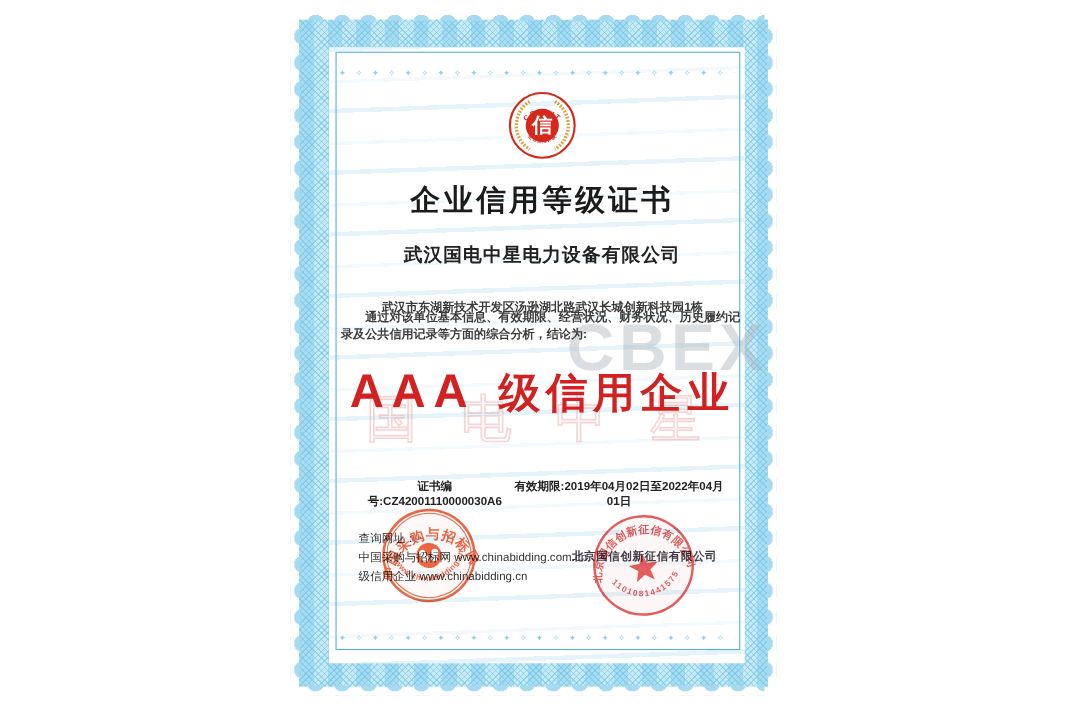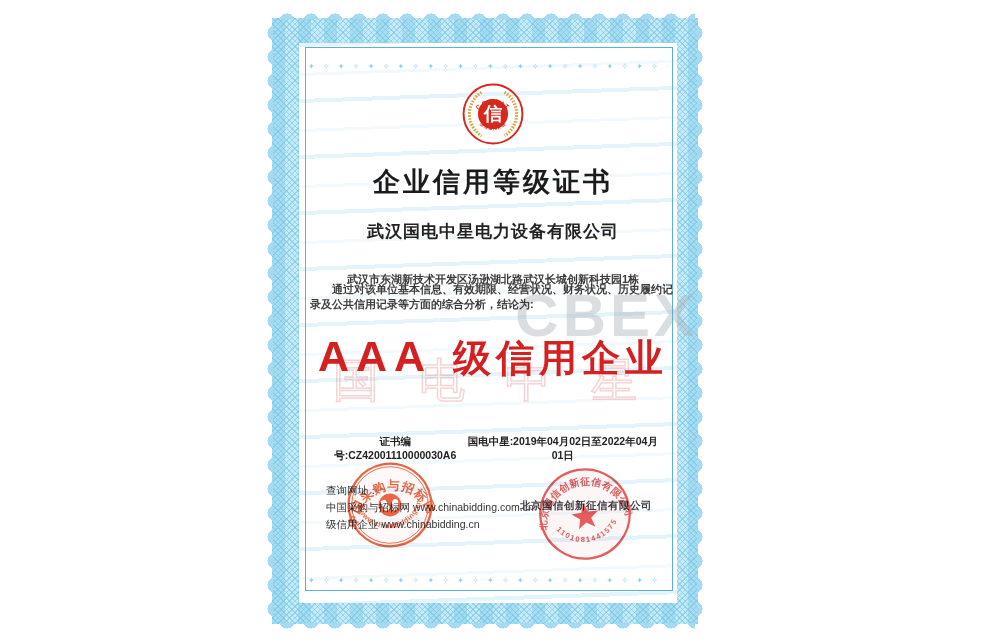--- a/index.html
+++ b/index.html
@@ -116,21 +116,21 @@
     <div class="company">武汉国电中星电力设备有限公司</div>
     <div class="address">武汉市东湖新技术开发区汤逊湖北路武汉长城创新科技园1栋</div>
     <div class="summary">通过对该单位基本信息、有效期限、经营状况、财务状况、历史履约记录及公共信用记录等方面的综合分析，结论为:</div>
 
     <div class="rating">
       <span class="grade">AAA</span><span class="suffix">级信用企业</span>
     </div>
 
     <div class="meta">
       <span>证书编号:CZ42001110000030A6</span>
-      <span>国电中星:2019年04月02日至2022年04月01日</span>
+      <span>有效期限:2019年04月02日至2022年04月01日</span>
     </div>
 
     <div class="query">
       <div>查询网址：</div>
       <div>中国采购与招标网 www.chinabidding.com.cn</div>
       <div>级信用企业 www.chinabidding.cn</div>
     </div>
   </div>
 
   <div class="issuer">北京国信创新征信有限公司</div>

